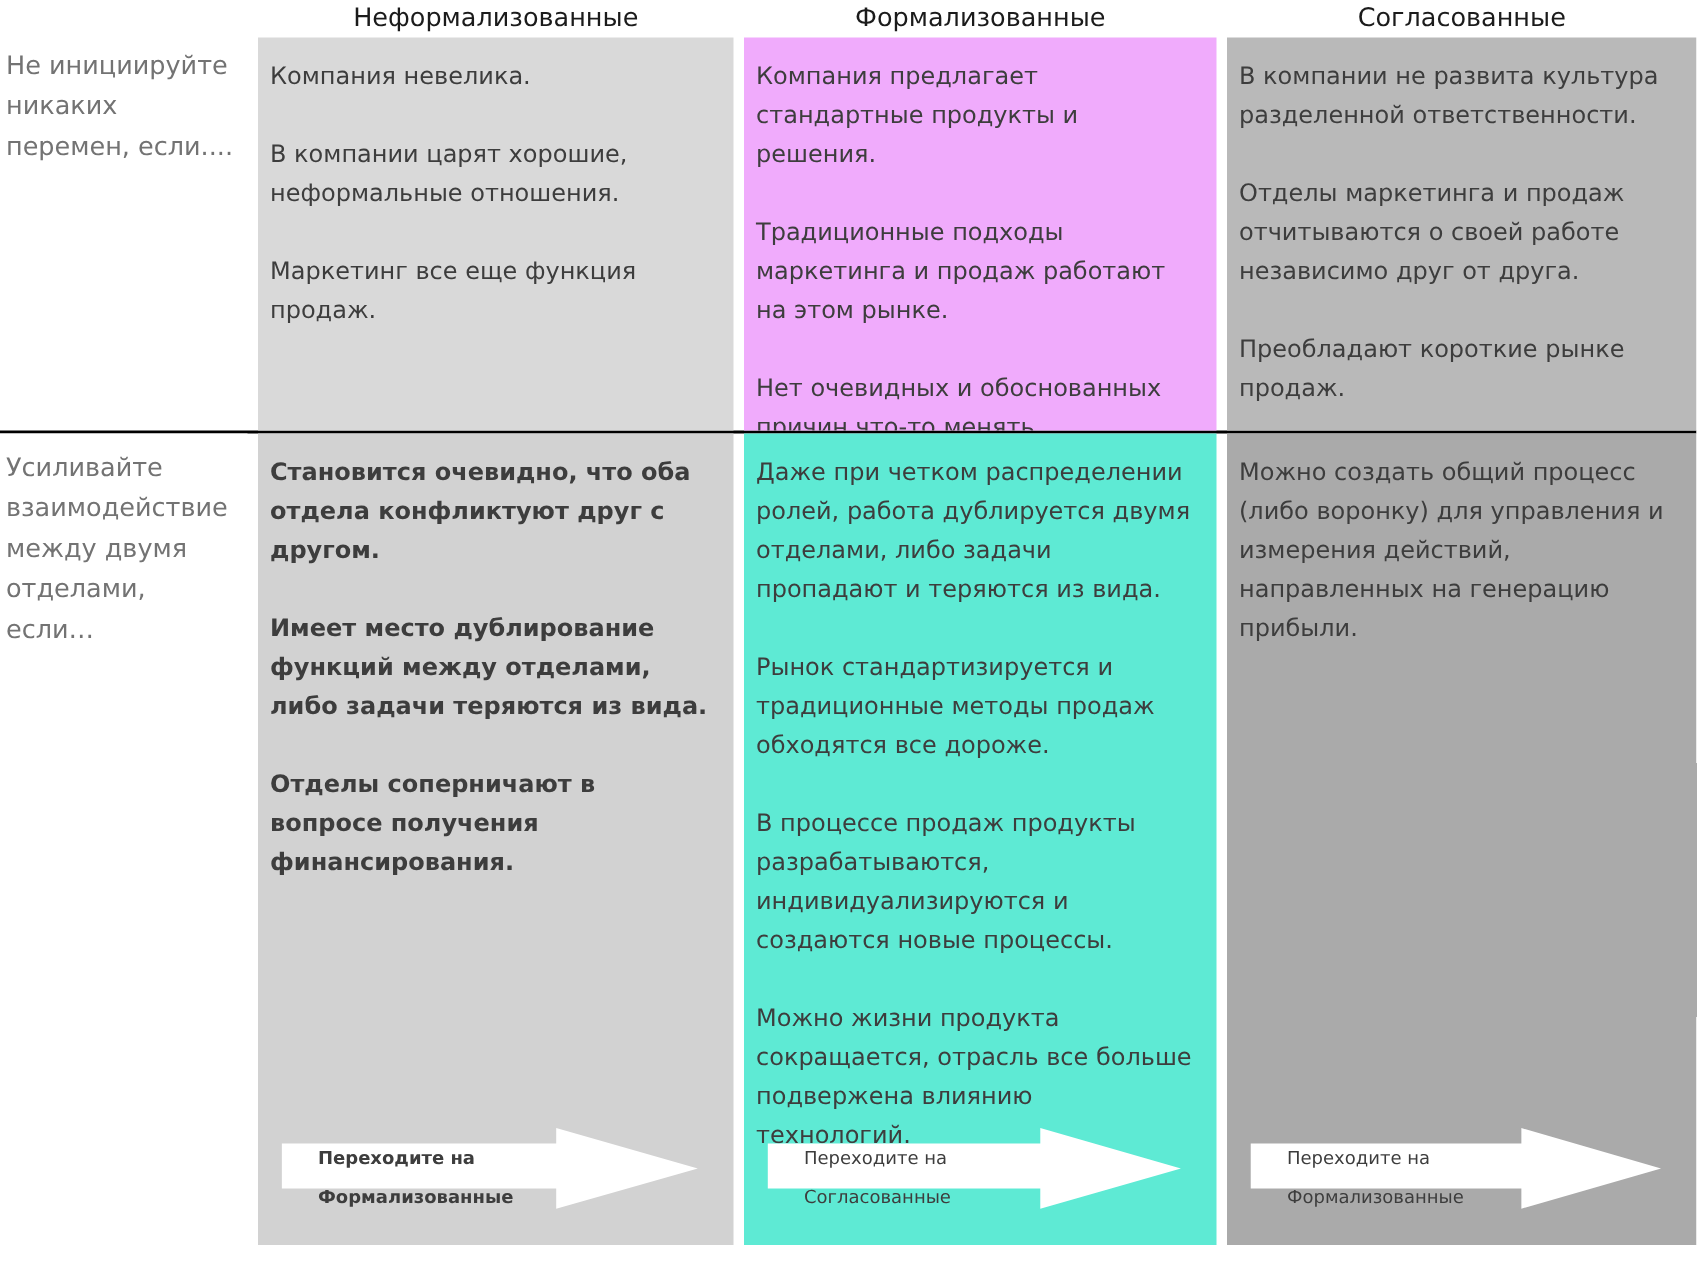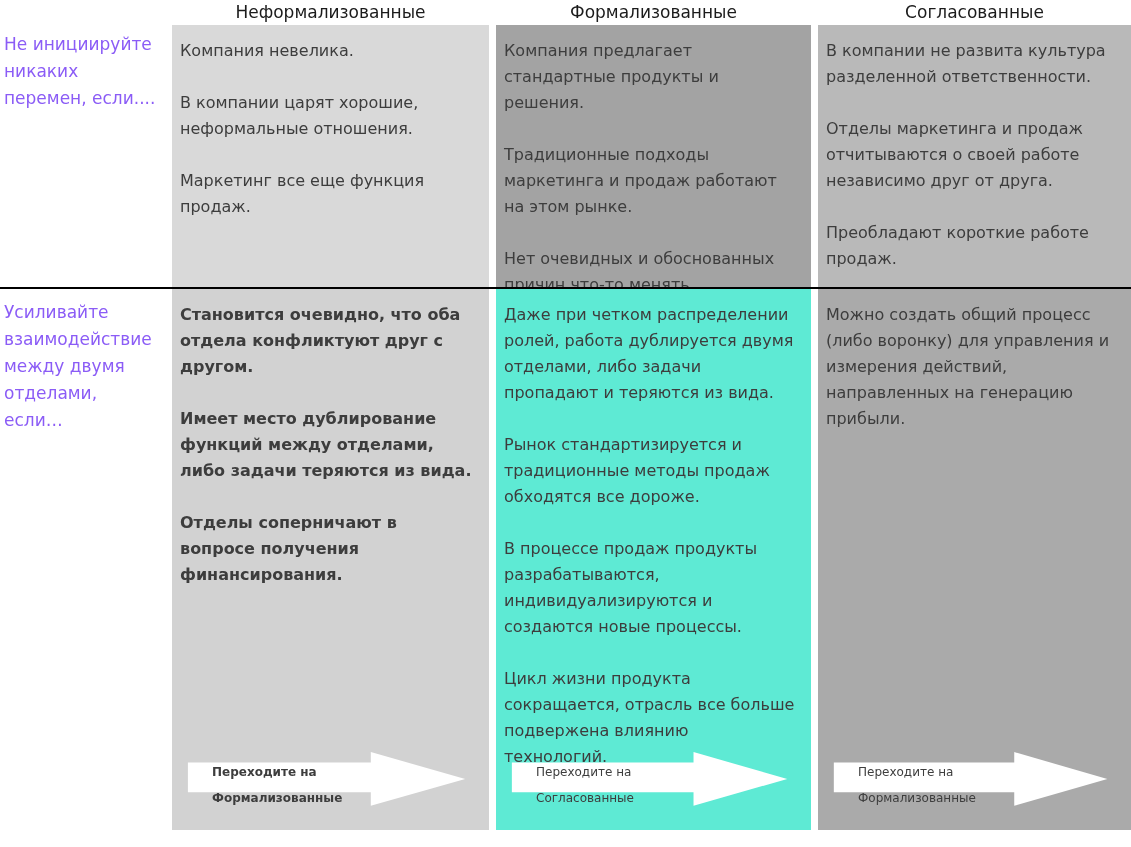--- a/index.html
+++ b/index.html
@@ -23,21 +23,21 @@
     color: #1b1b1b;
     text-align: center;
     line-height: 22px;
     padding-top: 1px;
     white-space: nowrap;
     overflow: hidden;
   }
   .corner { background: #ffffff; }
   .row-label {
     background: #ffffff;
-    color: #8b5cf6;
+    color: #737373;
     font-size: 17px;
     line-height: 27px;
     padding: 6px 6px 0 4px;
   }
   .row-label.second { padding-top: 10px; }
   .cell {
     position: relative;
     overflow: hidden;
     padding: 13px 16px 16px 8px;
     font-size: 16px;
@@ -76,30 +76,30 @@
   <div class="col-header">Согласованные</div>
 
   <div class="row-label">Не инициируйте никаких перемен, если....</div>
 
   <div class="cell" style="background: rgb(217, 217, 217);">
     <p>Компания невелика.</p>
     <p>В компании царят хорошие, неформальные отношения.</p>
     <p>Маркетинг все еще функция продаж.</p>
   </div>
 
-  <div class="cell" style="background: #a3a3a3;">
+  <div class="cell" style="background: #f0abfc;">
     <p>Компания предлагает стандартные продукты и решения.</p>
     <p>Традиционные подходы маркетинга и продаж работают на этом рынке.</p>
     <p>Нет очевидных и обоснованных причин что-то менять.</p>
   </div>
 
   <div class="cell" style="background: rgb(185, 185, 185);">
     <p>В компании не развита культура разделенной ответственности.</p>
     <p>Отделы маркетинга и продаж отчитываются о своей работе независимо друг от друга.</p>
-    <p>Преобладают короткие работе продаж.</p>
+    <p>Преобладают короткие рынке продаж.</p>
   </div>
 
   <div class="divider" style="grid-column: 1 / -1; background: rgb(0, 0, 0);"></div>
 
   <div class="row-label second">Усиливайте взаимодействие между двумя отделами, если…</div>
 
   <div class="cell" style="background: rgb(210, 210, 210); font-weight: bold;">
     <p>Становится очевидно, что оба отдела конфликтуют друг с другом.</p>
     <p>Имеет место дублирование функций между отделами, либо задачи теряются из вида.</p>
     <p>Отделы соперничают в вопросе получения финансирования.</p>
@@ -111,21 +111,21 @@
         <div>Переходите на</div>
         <div>Формализованные</div>
       </div>
     </div>
   </div>
 
   <div class="cell" style="background: #5eead4;">
     <p>Даже при четком распределении ролей, работа дублируется двумя отделами, либо задачи пропадают и теряются из вида.</p>
     <p>Рынок стандартизируется и традиционные методы продаж обходятся все дороже.</p>
     <p>В процессе продаж продукты разрабатываются, индивидуализируются и создаются новые процессы.</p>
-    <p>Цикл жизни продукта сокращается, отрасль все больше подвержена влиянию технологий.</p>
+    <p>Можно жизни продукта сокращается, отрасль все больше подвержена влиянию технологий.</p>
     <div class="arrow-wrap">
       <svg viewBox="0 0 300 60" preserveAspectRatio="none">
         <polygon class="arrow-polygon" points="6,12 192,12 192,2 288,28 192,54 192,41 6,41"></polygon>
       </svg>
       <div class="arrow-text">
         <div>Переходите на</div>
         <div>Согласованные</div>
       </div>
     </div>
   </div>

